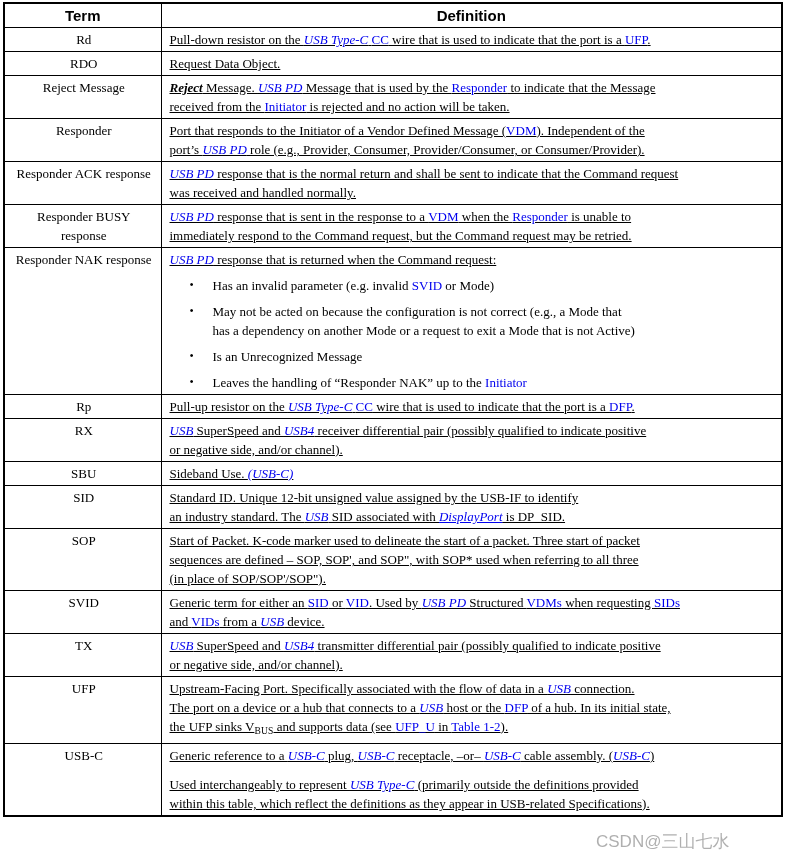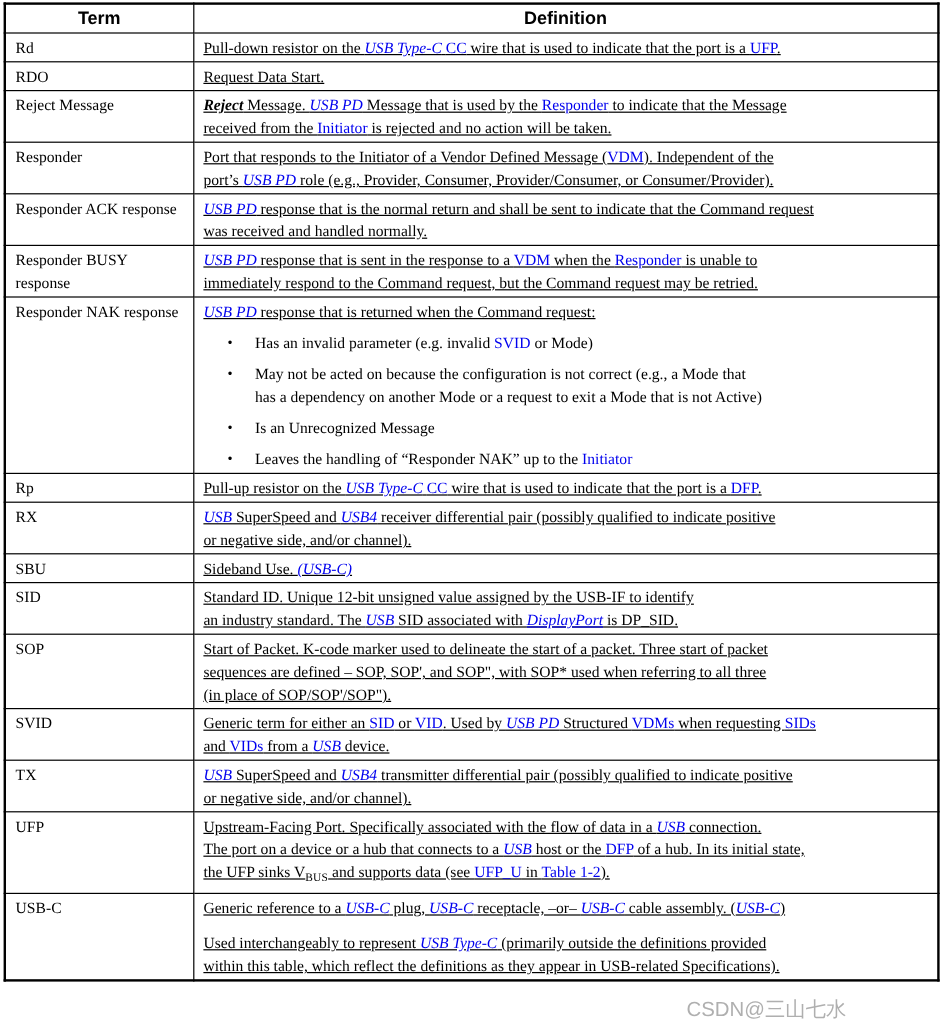--- a/index.html
+++ b/index.html
@@ -30,21 +30,21 @@
     line-height: 19px;
     padding: 2px 4px;
     text-align: center;
     color: #000000;
   }
   td {
     font-size: 13px;
     line-height: 19px;
     color: #000000;
   }
-  td.term { padding: 2px 6px 2px 8px; }
+  td.term { padding: 2px 6px 2px 8px; text-align: center; }
   td.def  { padding: 2px 4px 2px 8px; }
   .para { margin: 0; text-decoration: underline; }
   .para-gap { margin-top: 10px; }
   .bullet {
     display: flex;
     margin: 7px 0 0 20px;
   }
   .bullet .marker {
     flex: 0 0 23px;
     font-size: 12px;
@@ -54,21 +54,21 @@
   .it  { font-style: italic; }
   .ul  { text-decoration: underline; }
   .bd  { font-weight: bold; }
   .sub {
     font-size: 9.5px;
     vertical-align: -3px;
     letter-spacing: 0.2px;
   }
   .watermark {
     position: absolute;
-    left: 572px;
+    left: 596px;
     top: 830px;
     font-family: "Liberation Sans", sans-serif;
     font-size: 17px;
     color: rgba(110, 110, 110, 0.55);
     white-space: nowrap;
     pointer-events: none;
   }
 </style>
 </head>
 <body>
@@ -88,21 +88,21 @@
     <tbody>
         <tr>
           <td class="term">Rd</td>
           <td class="def">
             <div class="para"><span>Pull-down resistor on the </span><span class="lnk it">USB Type-C</span><span> </span><span class="lnk">CC</span><span> wire that is used to indicate that the port is a </span><span class="lnk">UFP</span><span>.</span></div>
           </td>
         </tr>
         <tr>
           <td class="term">RDO</td>
           <td class="def">
-            <div class="para"><span>Request Data Start.</span></div>
+            <div class="para"><span>Request Data Object.</span></div>
           </td>
         </tr>
         <tr>
           <td class="term">Reject Message</td>
           <td class="def">
             <div class="para"><span class="bd it">Reject</span><span> Message. </span><span class="lnk it">USB PD</span><span> Message that is used by the </span><span class="lnk">Responder</span><span> to indicate that the Message</span><br><span>received from the </span><span class="lnk">Initiator</span><span> is rejected and no action will be taken.</span></div>
           </td>
         </tr>
         <tr>
           <td class="term">Responder</td>

